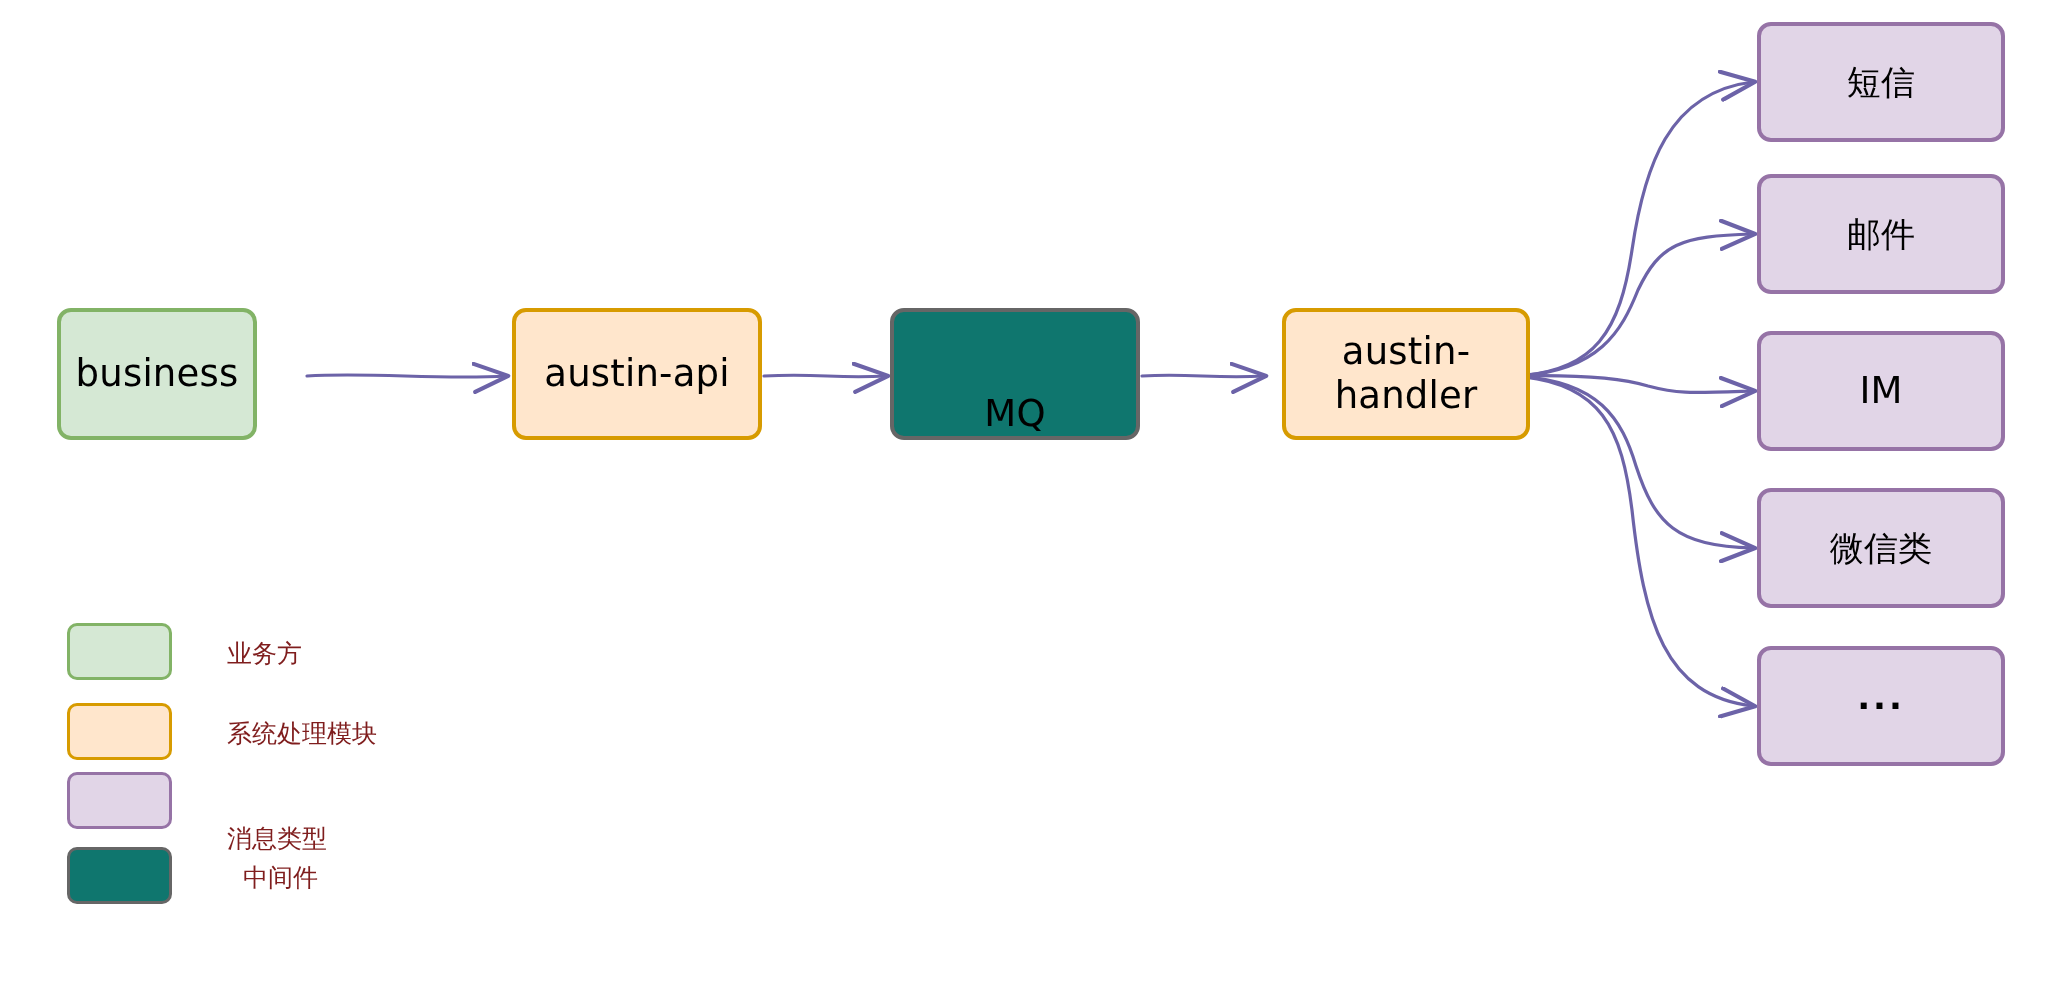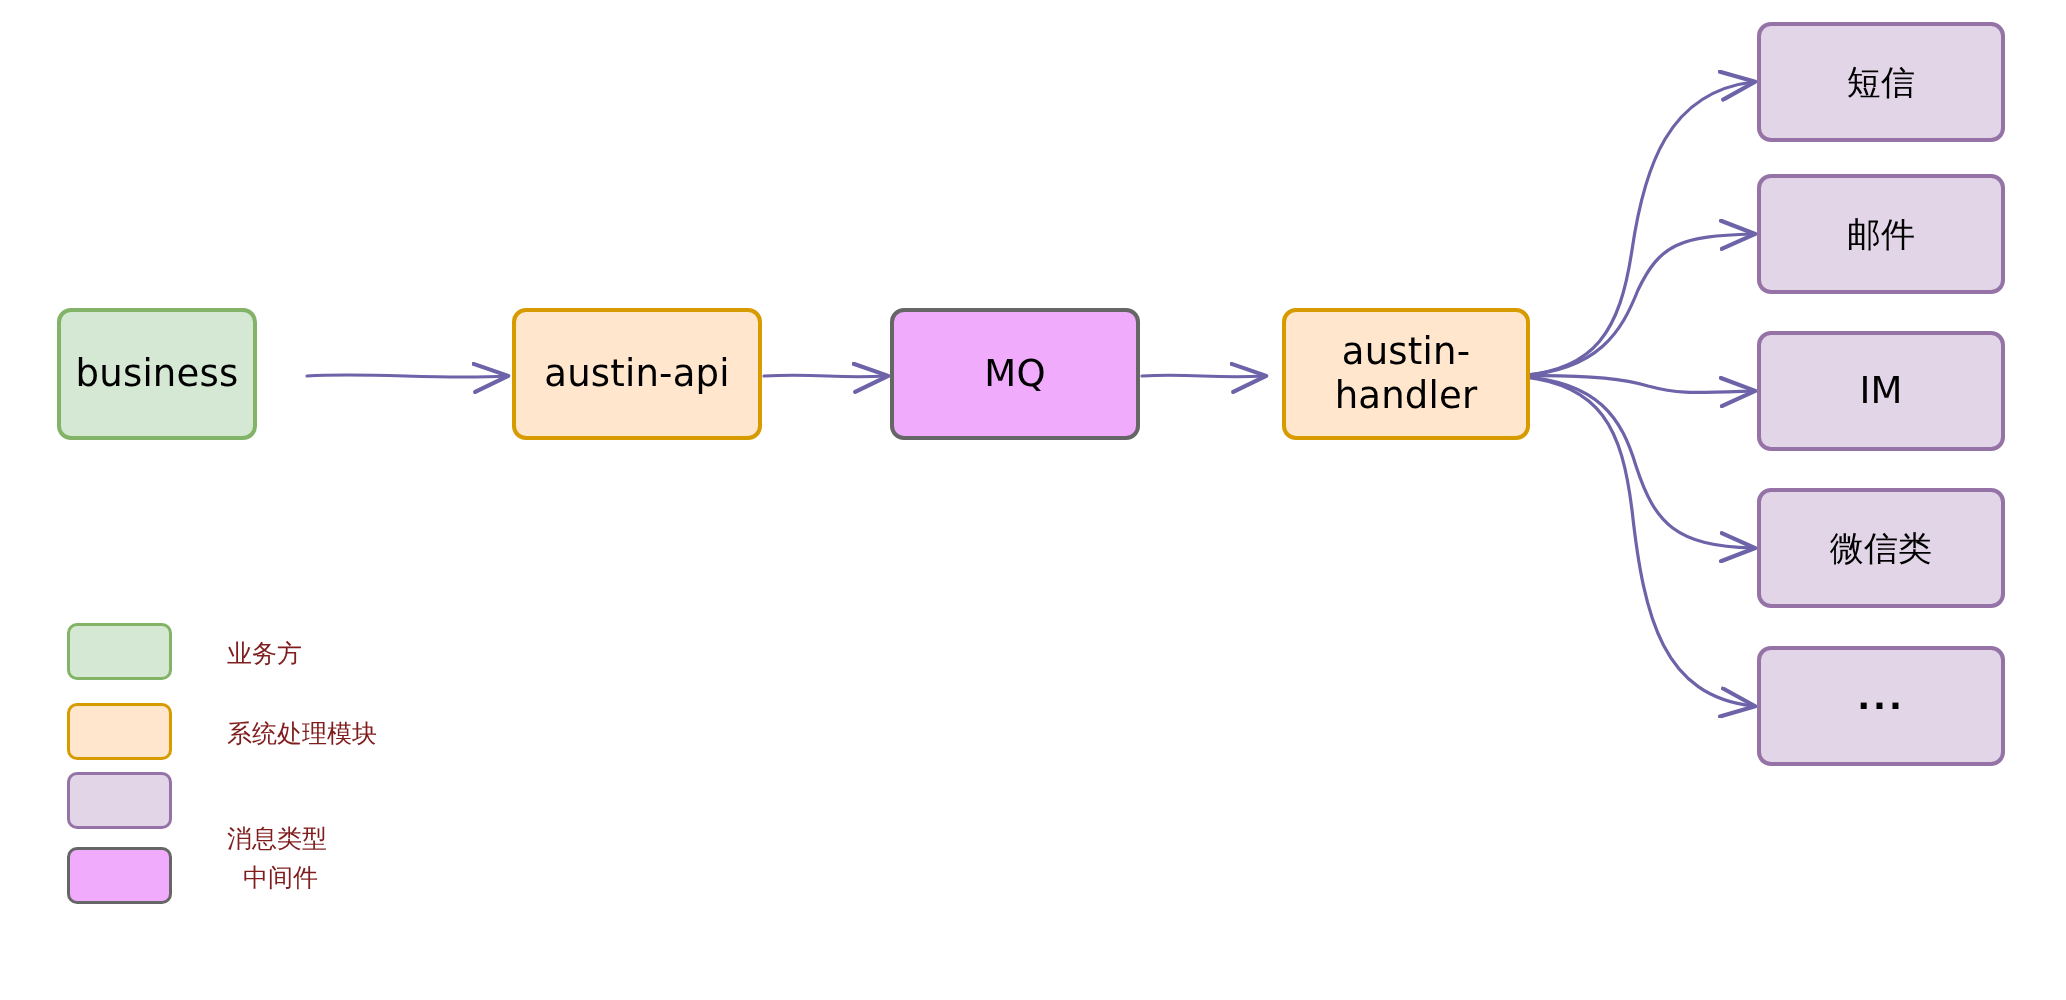--- a/index.html
+++ b/index.html
@@ -71,21 +71,21 @@
   .node.dots .node-label {
     font-size: 34px;
     font-weight: 700;
     letter-spacing: 3px;
   }
 
   
   .fill-green  { background: #d5e8d4; border-color: #82b366; }
   .fill-orange { background: #ffe6cc; border-color: #d79b00; }
   .fill-purple { background: #e1d5e7; border-color: #9673a6; }
-  .fill-gray   { background: #f0abfc; border-color: #666666; }
+  .fill-gray   { background: #0f766e; border-color: #666666; align-items: flex-end; }
 
   
   #legend {
     position: absolute;
     left: 0;
     top: 0;
     width: 2066px;
     height: 1000px;
     z-index: 3;
     pointer-events: none;

